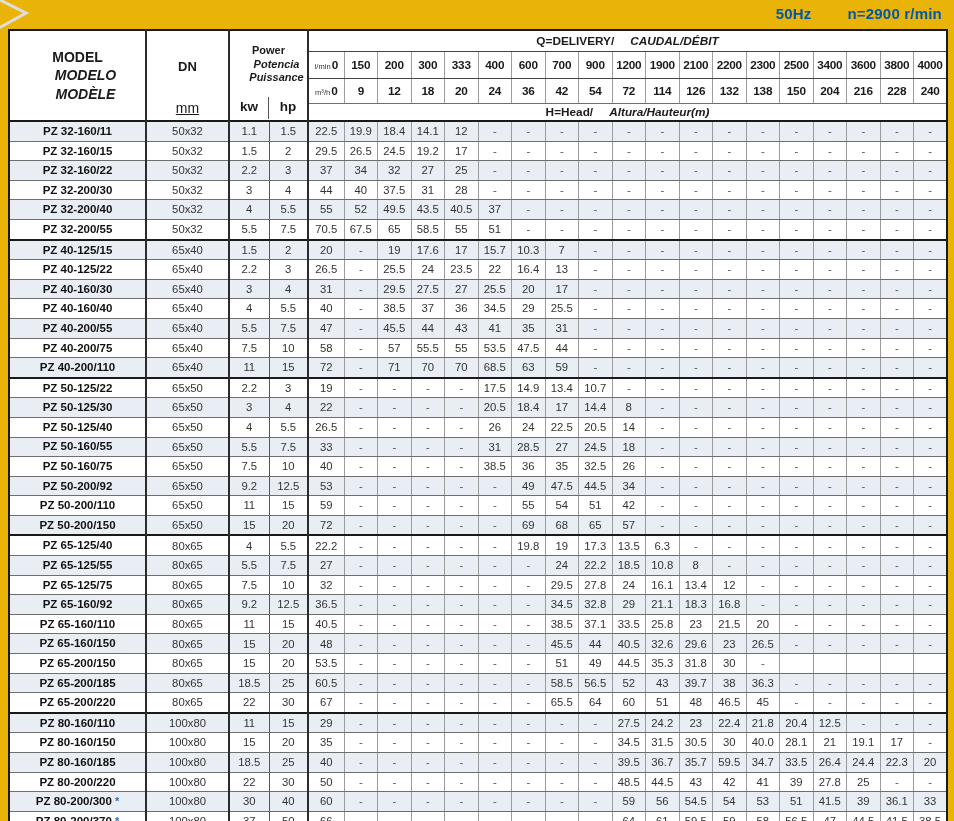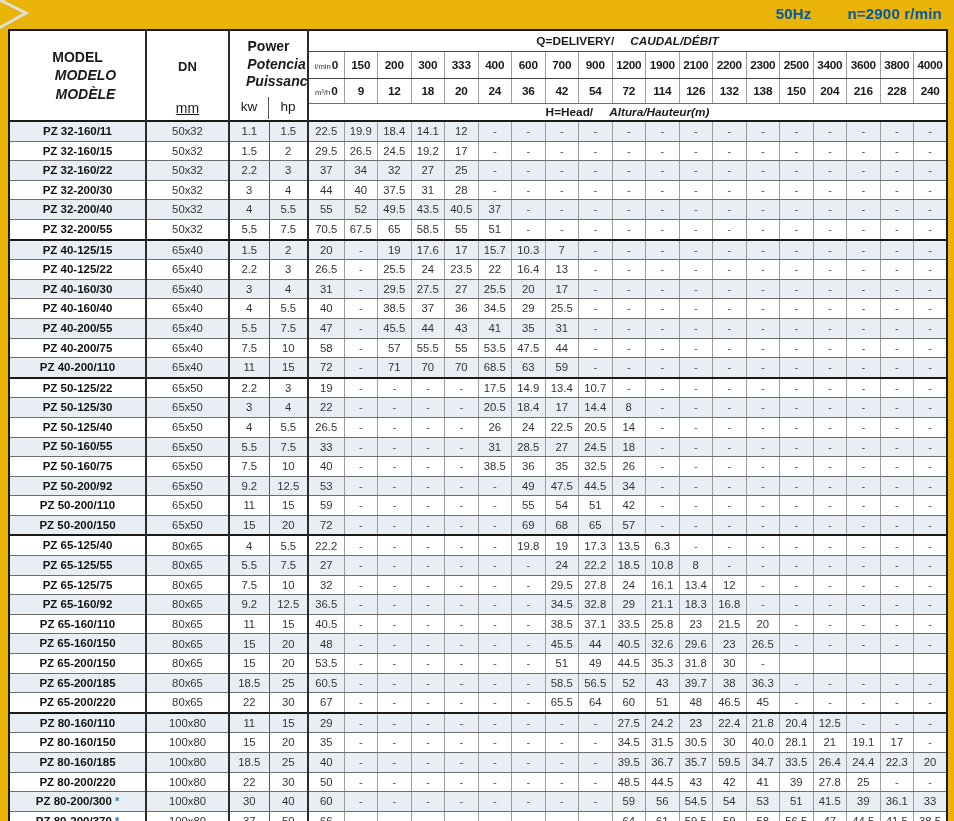--- a/index.html
+++ b/index.html
@@ -48,23 +48,23 @@
 
   thead th{background:#fff;color:#1a1a1a;}
   thead{border-bottom:2px solid #1a1a1a;}
   .h-model div{font-weight:bold;font-size:14px;line-height:1.3;}
   .h-dn{vertical-align:middle;}
   .h-dn .dn-wrap{display:flex;flex-direction:column;height:86px;justify-content:space-between;align-items:center;}
   .h-dn .dn-top{font-weight:bold;font-size:13px;flex:1;display:flex;align-items:center;}
   .h-dn .dn-unit{font-weight:normal;font-size:14px;padding-bottom:2px;text-decoration:underline;}
   .h-power .pw-wrap{display:flex;flex-direction:column;height:86px;align-items:stretch;}
   .h-power .pw-lines{flex:1;display:flex;flex-direction:column;justify-content:center;}
-  .h-power .pw-lines div{font-weight:bold;font-size:14px;line-height:1.25;text-align:center;}
+  .h-power .pw-lines div{font-weight:bold;font-size:11px;line-height:1.25;text-align:center;}
   .h-power .kwhp{display:flex;height:22px;align-items:center;}
-  .h-power .kwhp span{flex:1;font-size:13.5px;font-weight:normal;}
+  .h-power .kwhp span{flex:1;font-size:13.5px;font-weight:bold;}
   .h-power .kwhp .kw{border-right:1px solid #555;height:22px;display:flex;align-items:center;justify-content:center;}
   .h-power .kwhp .hp{display:flex;align-items:center;justify-content:center;}
   .it{font-style:italic;margin-left:16px;}
   .q-title{height:20px;font-weight:bold;font-size:11.8px;border-bottom:1px solid #444;}
   .h-title{height:16px;font-weight:bold;font-size:11.8px;border-top:1px solid #444;}
   th.q-num{font-weight:bold;font-size:11.8px;letter-spacing:-0.3px;}
   #lmin-row th{height:26px;border-bottom:1px solid #444;}
   #m3h-row th{height:24px;}
   .unit-label{font-weight:normal;font-size:7.6px;letter-spacing:0;margin-right:1px;color:#333;}
 

